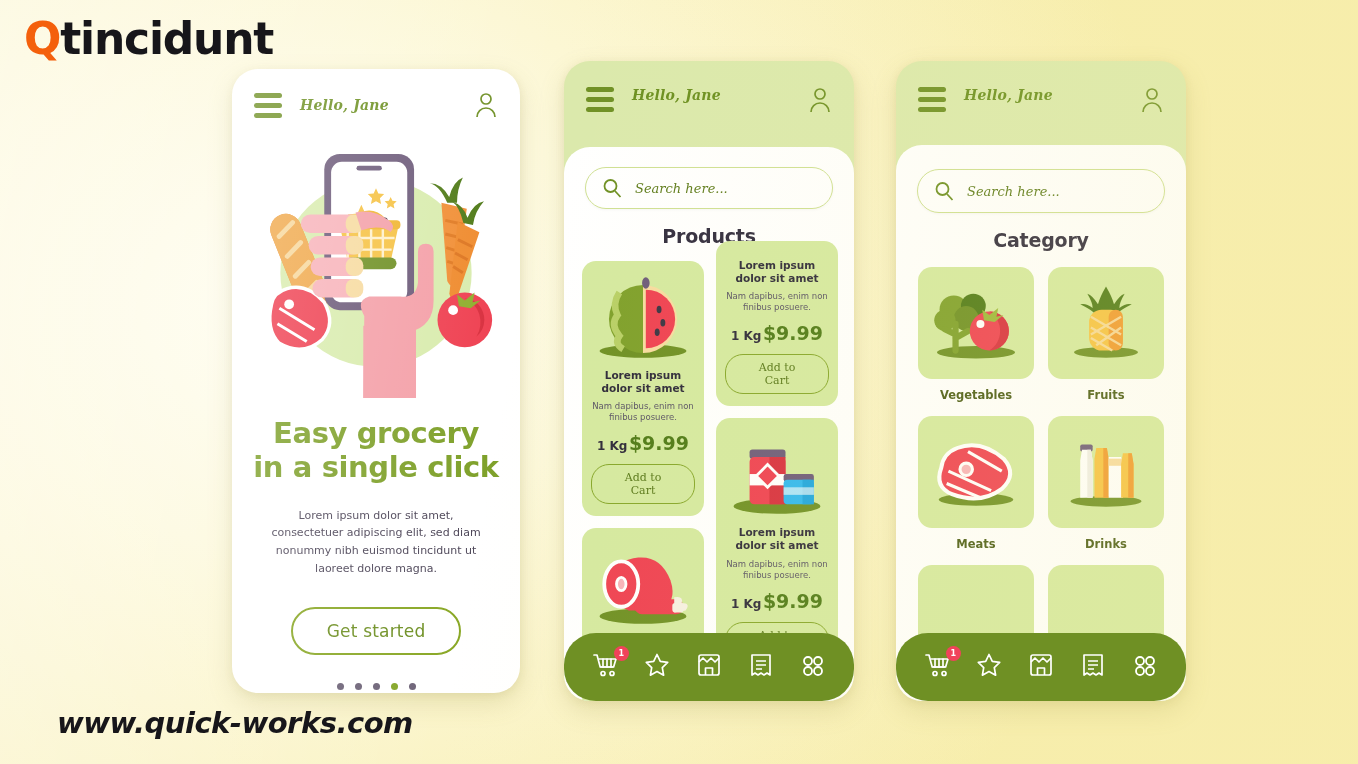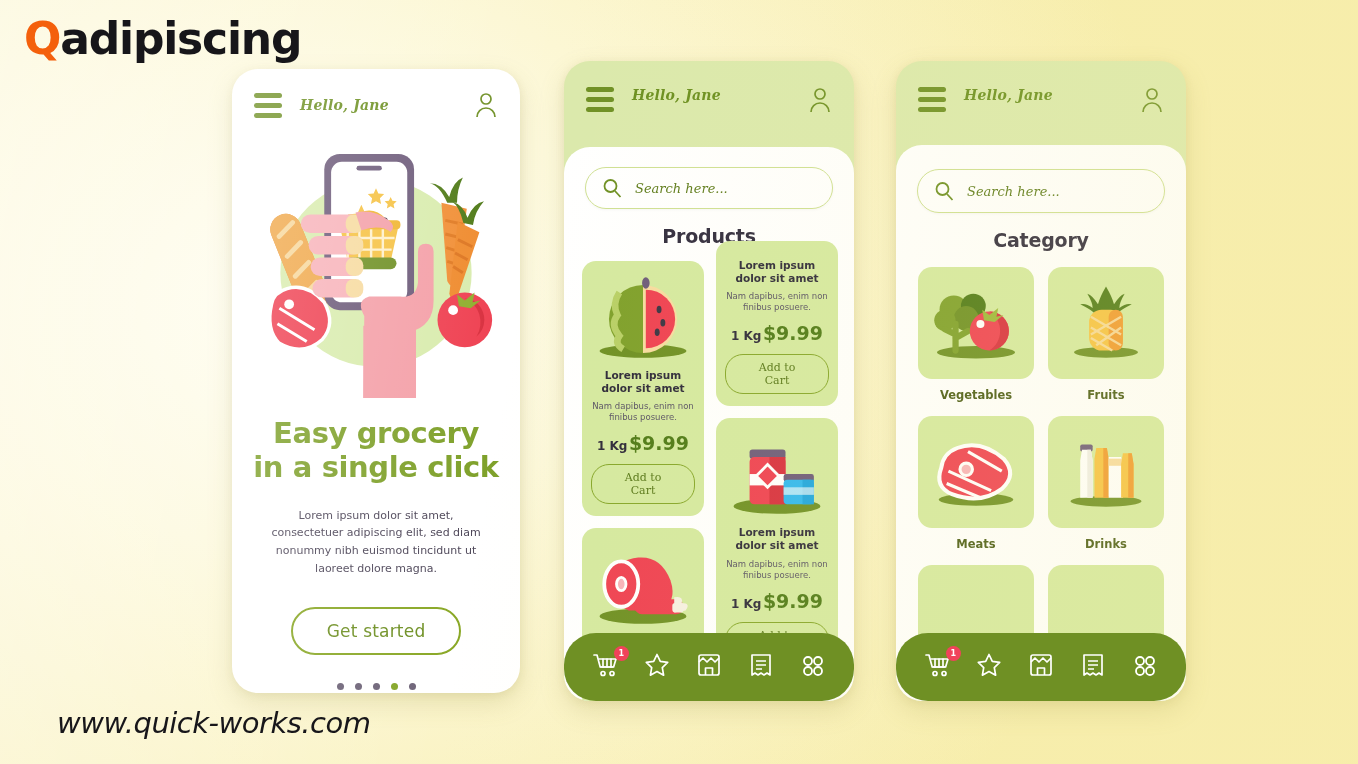--- a/index.html
+++ b/index.html
@@ -36,21 +36,21 @@
     color: #17161a;
     font-family: "DejaVu Sans", sans-serif;
     z-index: 6;
   }
   .brand .q { color: #f4600c; }
 
   .site-url {
     position: absolute;
     left: 57px; top: 706px;
     font-size: 29px;
-    font-weight: 400;
+    font-weight: 700;
     font-style: italic;
     color: #17161a;
     font-family: "DejaVu Sans", sans-serif;
     letter-spacing: -0.5px;
     z-index: 6;
   }
 
   
   .phone {
     position: absolute;
@@ -277,21 +277,21 @@
     border-radius:50%;
     display:flex;align-items:center;justify-content:center;
     font-family:"DejaVu Sans", sans-serif;
   }
 </style>
 </head>
 <body>
 
 <div id="stage">
 
-  <div class="brand"><span class="q">Q</span><span>adipiscing</span></div>
+  <div class="brand"><span class="q">Q</span><span>tincidunt</span></div>
 
   <div class="site-url">www.quick-works.com</div>
 
   <div class="phone" id="phone1">
 
     <div class="app-header">
       <div class="hamburger">
           <span></span>
           <span></span>
           <span></span>

